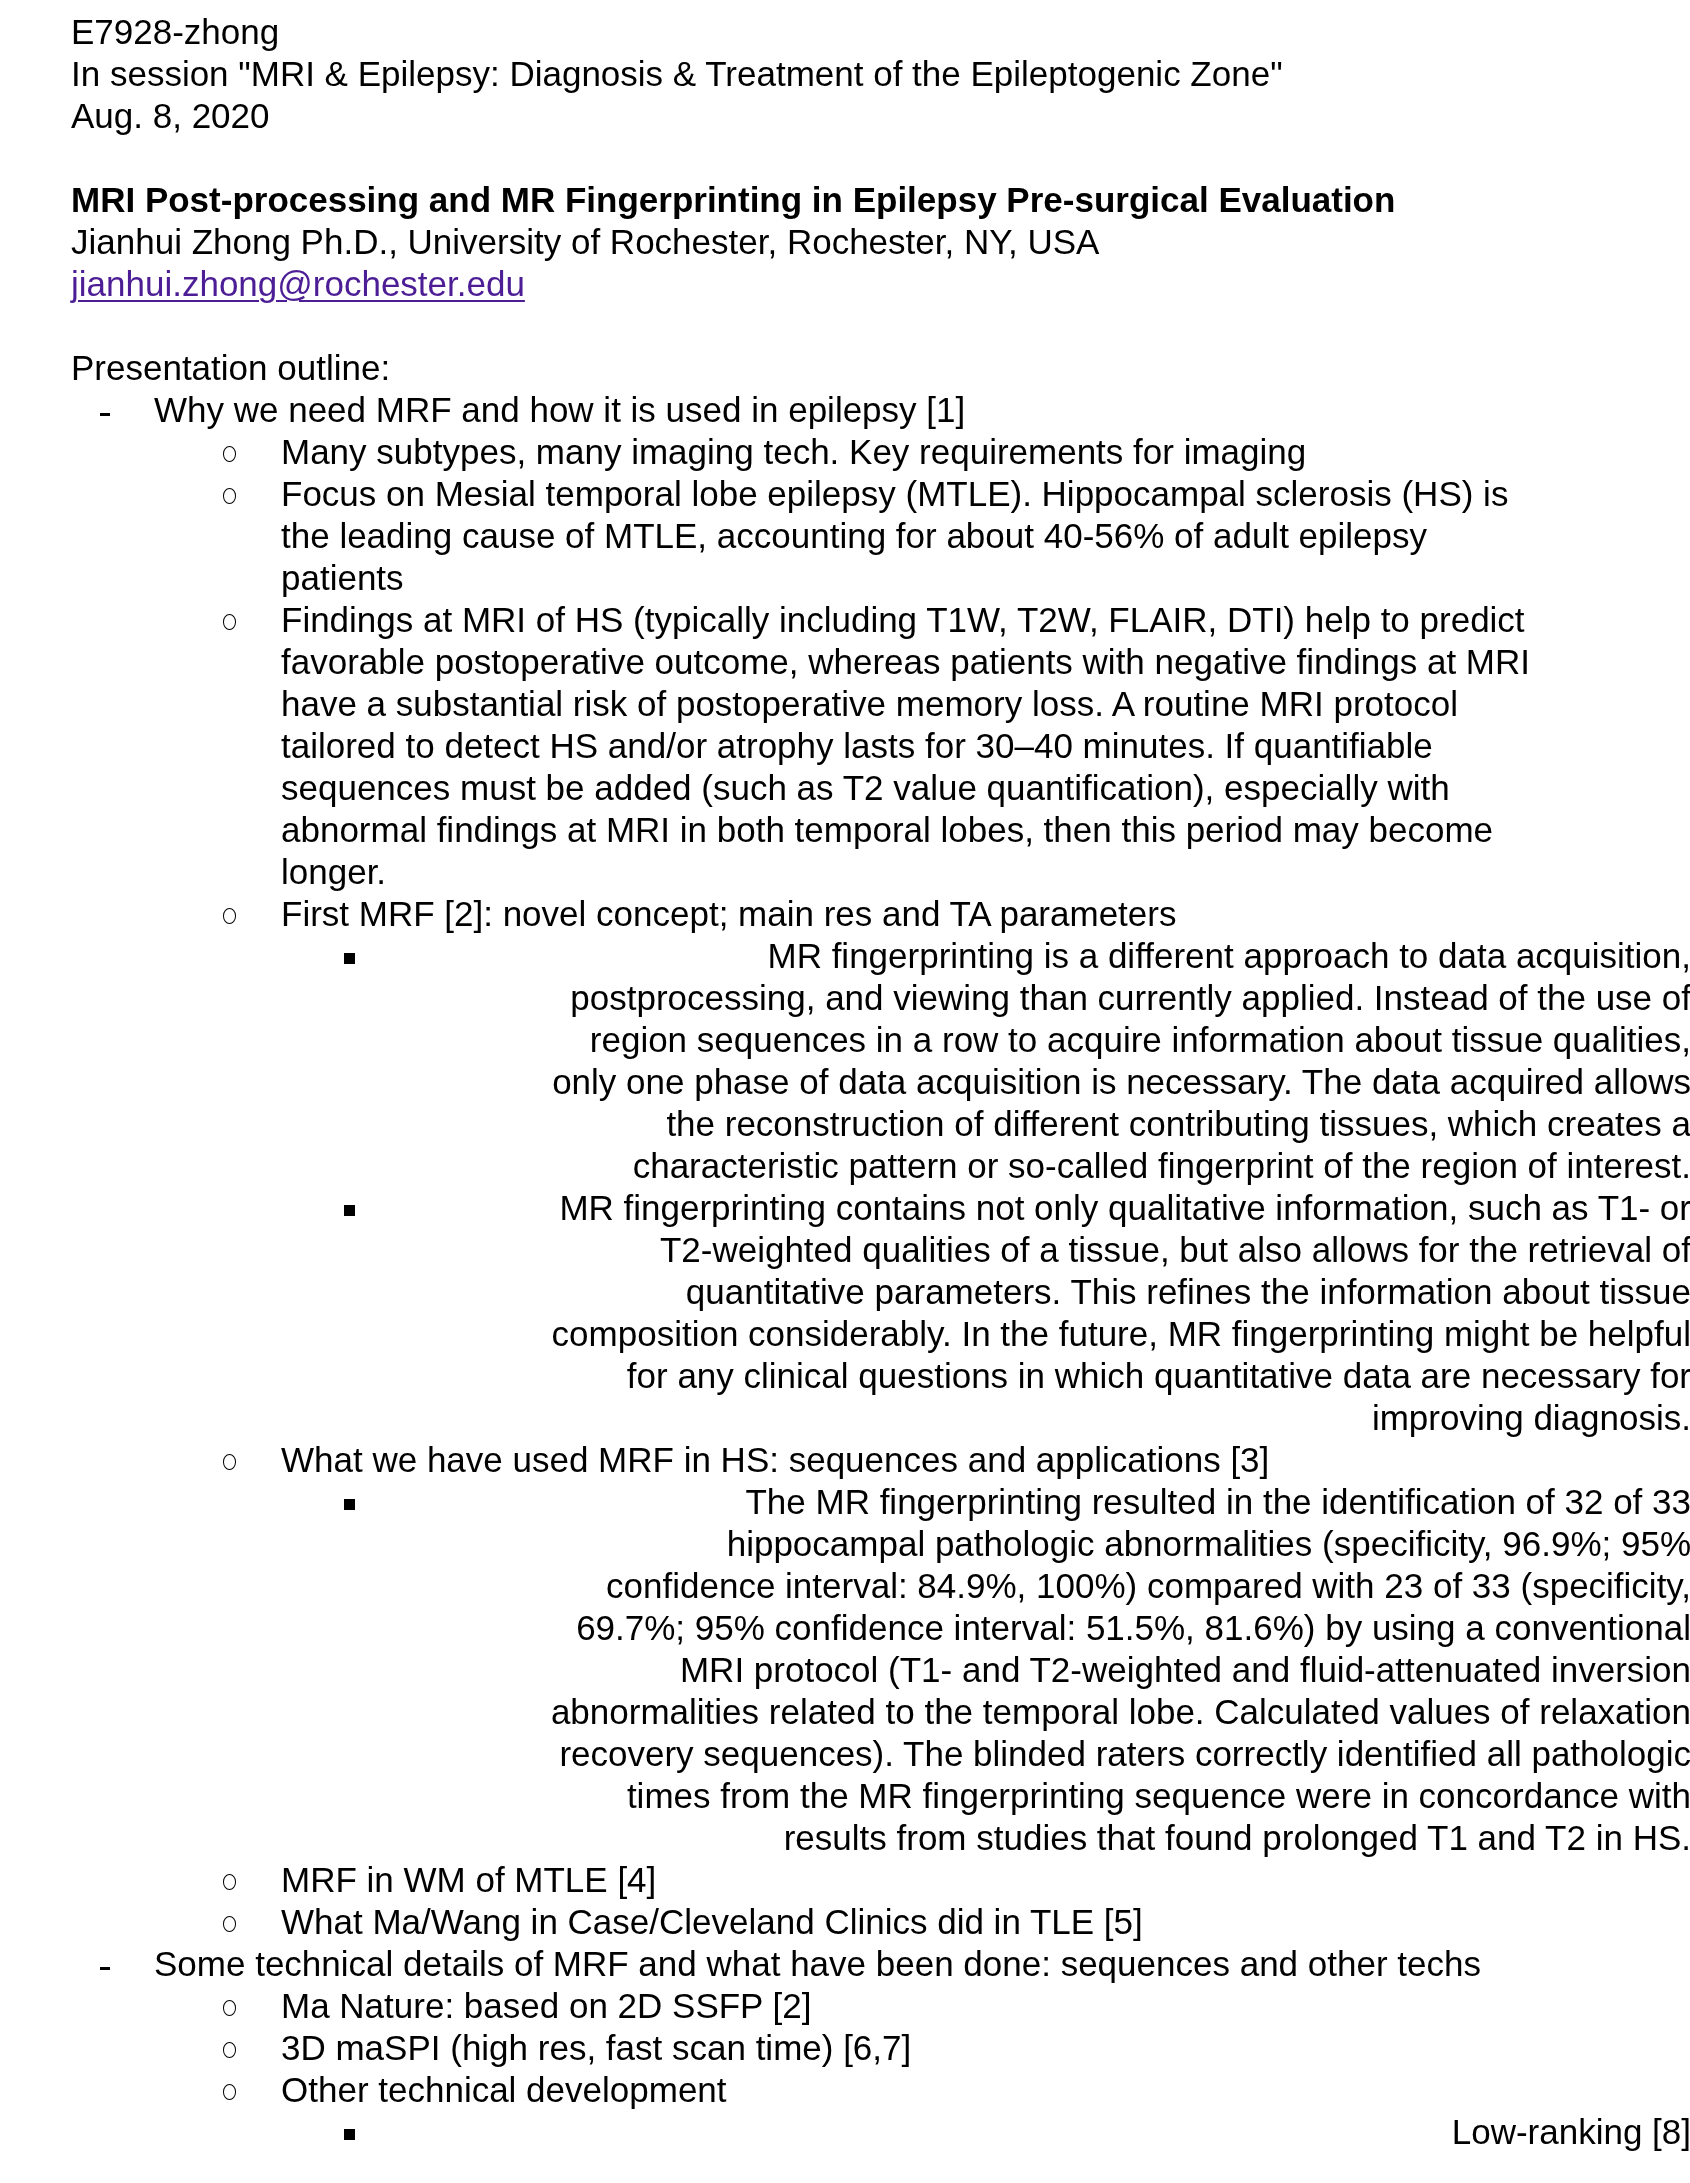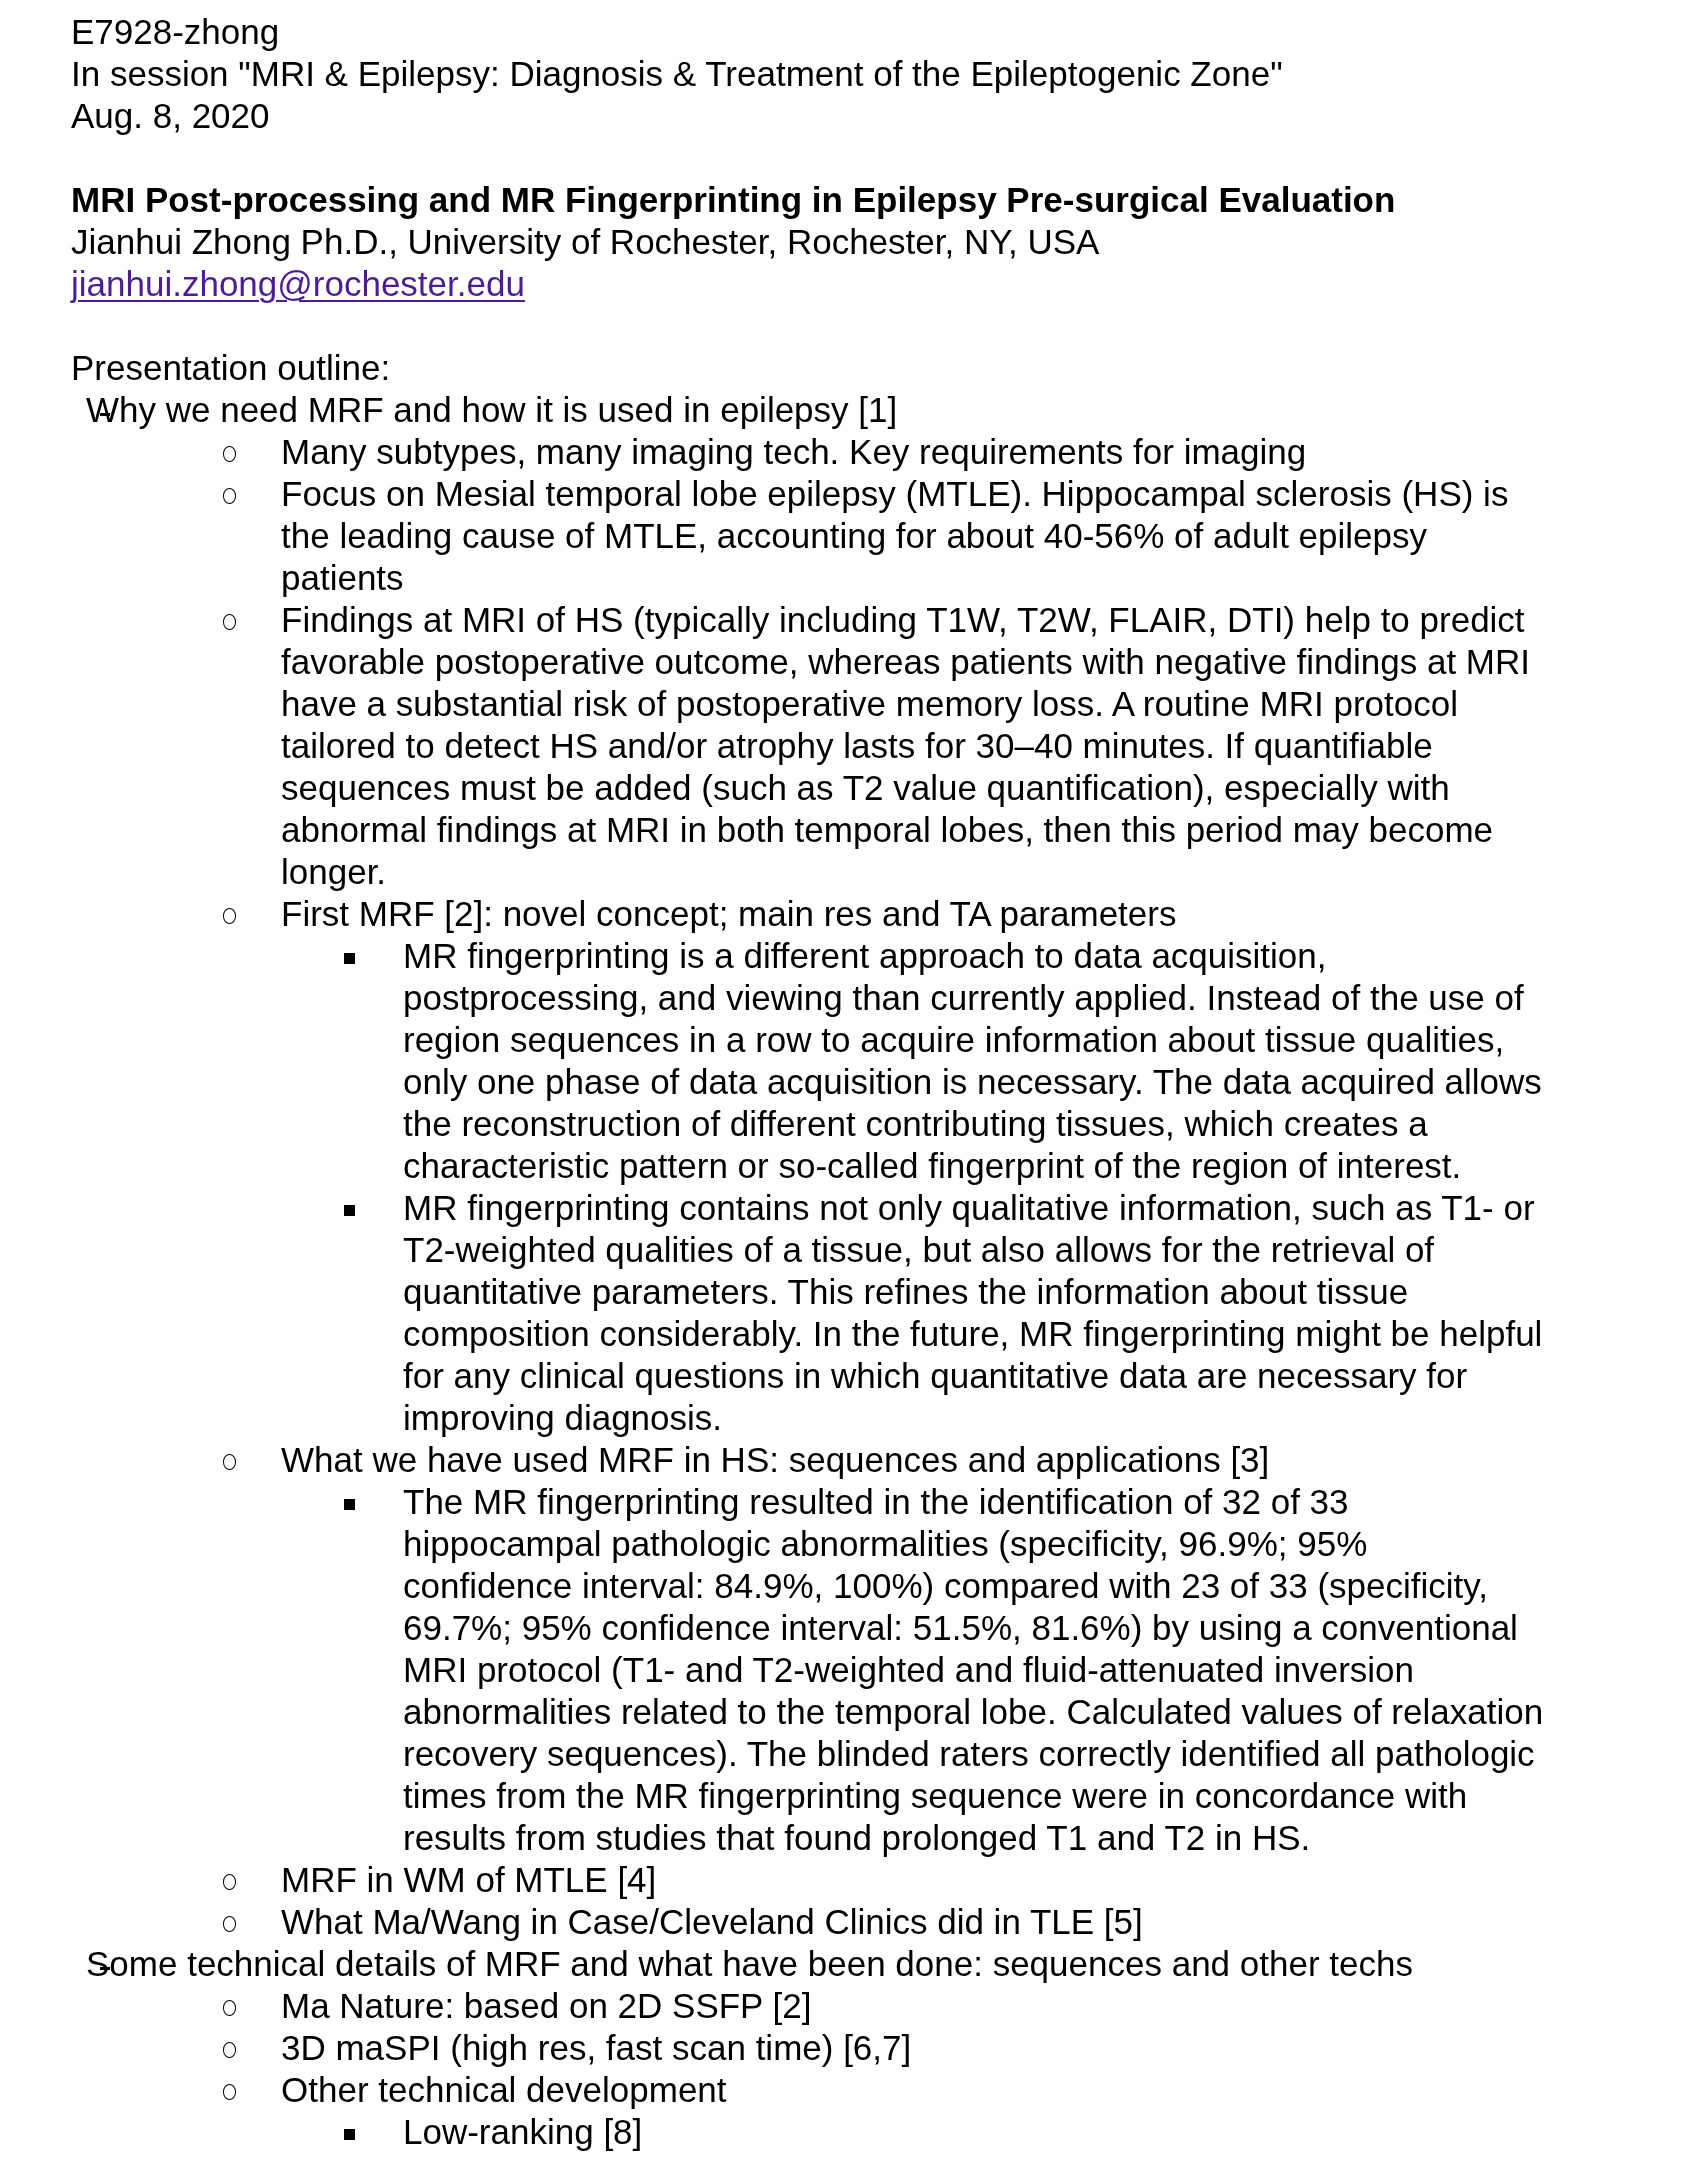--- a/index.html
+++ b/index.html
@@ -11,25 +11,25 @@
   .doc { position: absolute; left: 0; top: 11.2px; width: 1691px; }
   .line { height: 42px; white-space: nowrap; position: relative; margin-left: 32px; }
   .blank { height: 42px; }
   .l0 { padding-left: 39px; }
   .bold { font-weight: bold; }
   .link { color: #4c1d95; text-decoration: underline; text-decoration-thickness: 2.4px; text-underline-offset: 4px; cursor: pointer; }
   .item { position: relative; }
   .item .marker { position: absolute; top: 0; }
   .item .text { display: block; }
   .lv1 .marker { left: 100px; }
-  .lv1 .text { padding-left: 86px; }
+  .lv1 .text { padding-left: 110px; margin-left: 44px; }
   .lv2 .marker { left: 223px; font-size: 27px; }
   .lv2 .text { padding-left: 281px; }
   .lv3 .marker { left: 344px; }
-  .lv3 .text { padding-left: 403px; }
+  .lv3 .text { padding-left: 403px; text-align: right; }
   .sq { display: inline-block; width: 11.2px; height: 11.2px; background: #000; position: absolute; top: 17.7px; }
   .dash { display: inline-block; width: 9.6px; height: 2.4px; background: #000; position: absolute; top: 24px; }
   .circ { display: inline-block; width: 13px; height: 15.3px; border: 1.6px solid #000; border-radius: 50%; box-sizing: border-box; position: absolute; top: 15.3px; }
   .seg { display: block; height: 42px; white-space: nowrap; }
 </style>
 </head>
 <body>
 
 <div class="doc">
   <div class="line l0">E7928-zhong</div>

